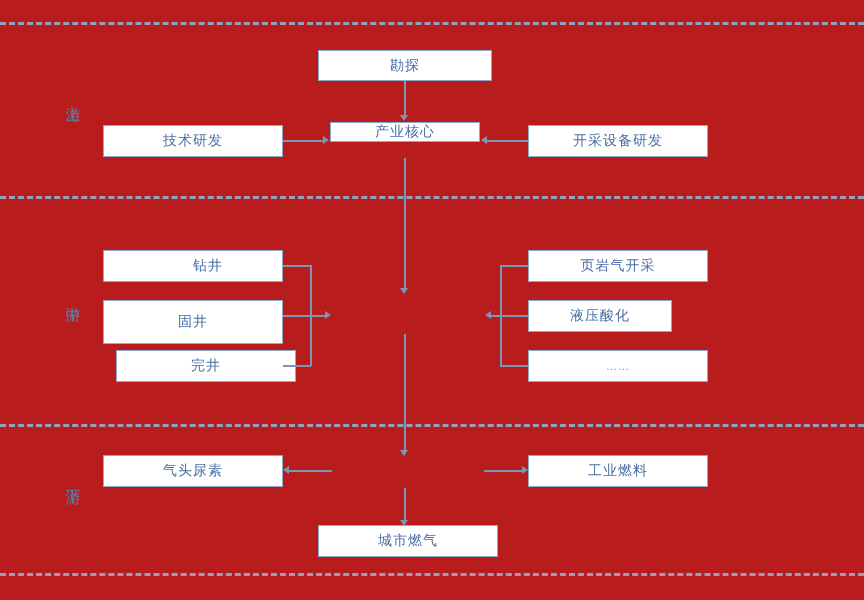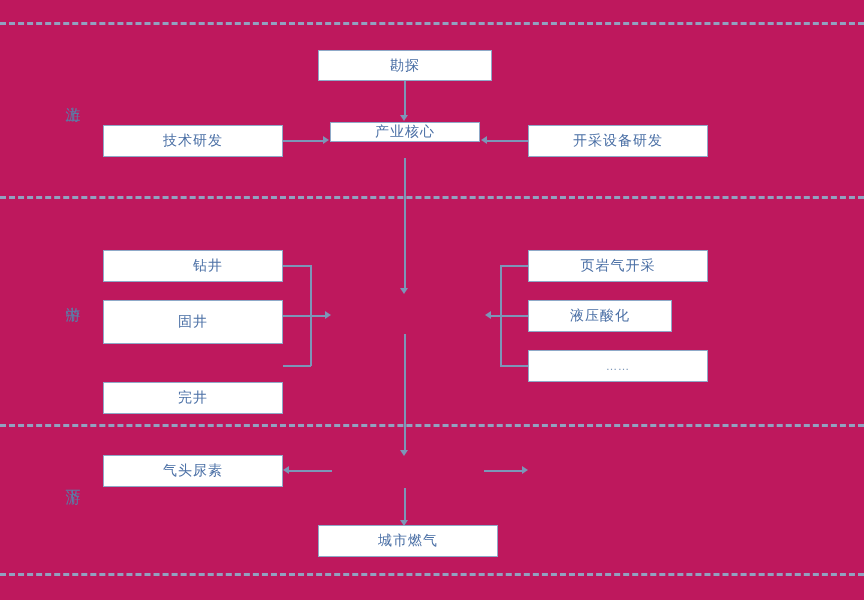--- a/index.html
+++ b/index.html
@@ -8,21 +8,21 @@
     padding: 0;
     background: #ffffff;
   }
   body {
     font-family: "DejaVu Sans", "Liberation Sans", sans-serif;
   }
   #canvas {
     position: relative;
     width: 864px;
     height: 600px;
-    background: #be185d;
+    background: #b91c1c;
     overflow: hidden;
   }
   
   .tier-sep {
     position: absolute;
     left: 0;
     width: 864px;
     height: 0;
     border-top: 3px dashed #90a9c6;
     opacity: 0.95;
@@ -119,21 +119,21 @@
   <div class="node" style="left:528px; top:125px; width:180px; height:32px;">开采设备研发</div>
 
   <div class="conn h" style="left:487px; top:140px; width:41px;"></div>
   <div class="arrow left" style="left:481px; top:136px;"></div>
 
   <div class="conn v" style="left:404px; top:158px; height:130px;"></div>
   <div class="arrow down" style="left:400px; top:288px;"></div>
 
   <div class="node" style="left:103px; top:250px; width:180px; height:32px;padding-left:30px;">钻井</div>
   <div class="node" style="left:103px; top:300px; width:180px; height:44px;">固井</div>
-  <div class="node" style="left:103px; top:350px; width:180px; height:32px;margin-top:32px;">完井</div>
+  <div class="node" style="left:116px; top:350px; width:180px; height:32px;">完井</div>
 
   <div class="conn h" style="left:283px; top:265px; width:28px;"></div>
   <div class="conn h" style="left:283px; top:315px; width:28px;"></div>
   <div class="conn h" style="left:283px; top:365px; width:28px;"></div>
 
   <div class="conn v" style="left:310px; top:265px; height:101px;"></div>
 
   <div class="conn h" style="left:310px; top:315px; width:15px;"></div>
   <div class="arrow right" style="left:325px; top:311px;"></div>
 
@@ -152,20 +152,21 @@
 
   <div class="conn v" style="left:404px; top:334px; height:116px;"></div>
   <div class="arrow down" style="left:400px; top:450px;"></div>
 
   <div class="node" style="left:103px; top:455px; width:180px; height:32px;">气头尿素</div>
 
   <div class="conn h" style="left:289px; top:470px; width:43px;"></div>
   <div class="arrow left" style="left:283px; top:466px;"></div>
 
 
+  <div class="node" style="left:528px; top:455px; width:180px; height:32px;">工业燃料</div>
 
   <div class="conn h" style="left:484px; top:470px; width:38px;"></div>
   <div class="arrow right" style="left:522px; top:466px;"></div>
 
   <div class="conn v" style="left:404px; top:488px; height:32px;"></div>
   <div class="arrow down" style="left:400px; top:520px;"></div>
 
   <div class="node" style="left:318px; top:525px; width:180px; height:32px;">城市燃气</div>
 
 </div>

